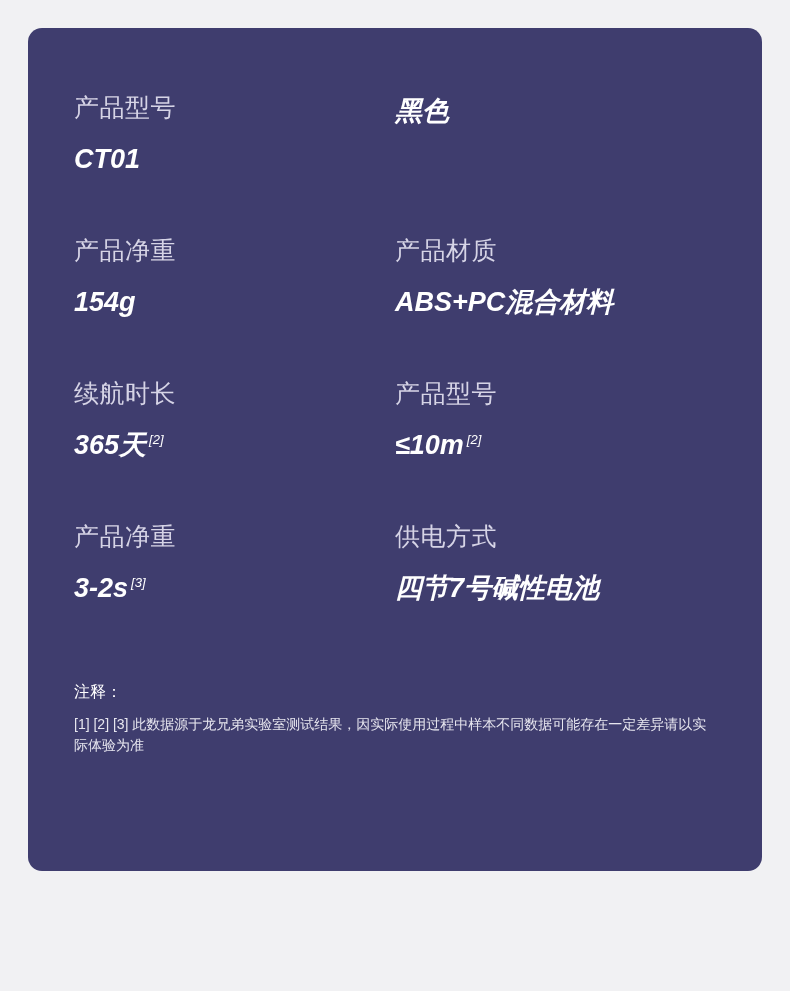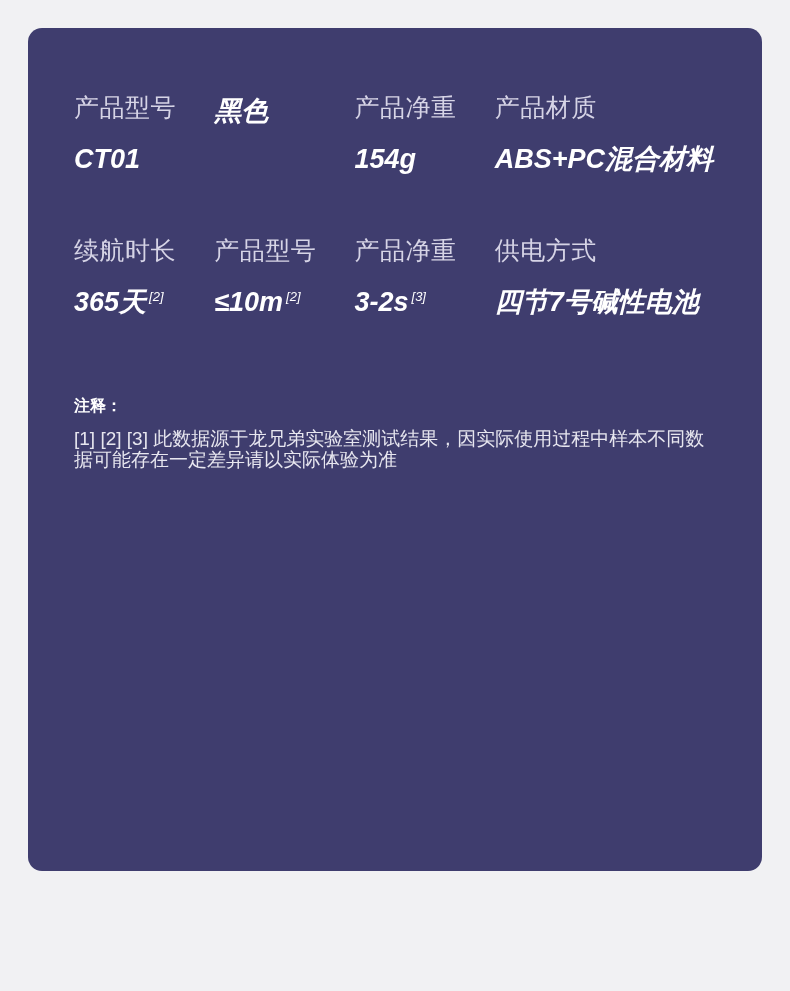--- a/index.html
+++ b/index.html
@@ -19,21 +19,21 @@
     top: 28px;
     width: 734px;
     height: 843px;
     background: #3f3d6e;
     border-radius: 14px;
     box-sizing: border-box;
     padding: 62px 46px 0 46px;
   }
   .spec-grid {
     display: grid;
-    grid-template-columns: 1fr 1fr 1fr 1fr;
+    grid-template-columns: 1fr 1fr;
     grid-row-gap: 58px;
     grid-column-gap: 0px;
   }
   .spec-cell {
     padding-left: 0px;
   }
   .spec-label {
     color: #d6d4e6;
     font-size: 25px;
     line-height: 34px;
@@ -57,26 +57,26 @@
     margin-left: 3px;
     color: #ffffff;
   }
   .notes {
     margin-top: 76px;
   }
   .notes-title {
     color: #ffffff;
     font-size: 16px;
     line-height: 24px;
-    font-weight: 700;
+    font-weight: 400;
     margin: 0 0 10px 0;
   }
   .notes-body {
     color: #e7e6ef;
-    font-size: 19px;
+    font-size: 14px;
     line-height: 21px;
     font-weight: 400;
     margin: 0;
     max-width: 680px;
   }
 </style>
 </head>
 <body>
 
 <div class="spec-card">

